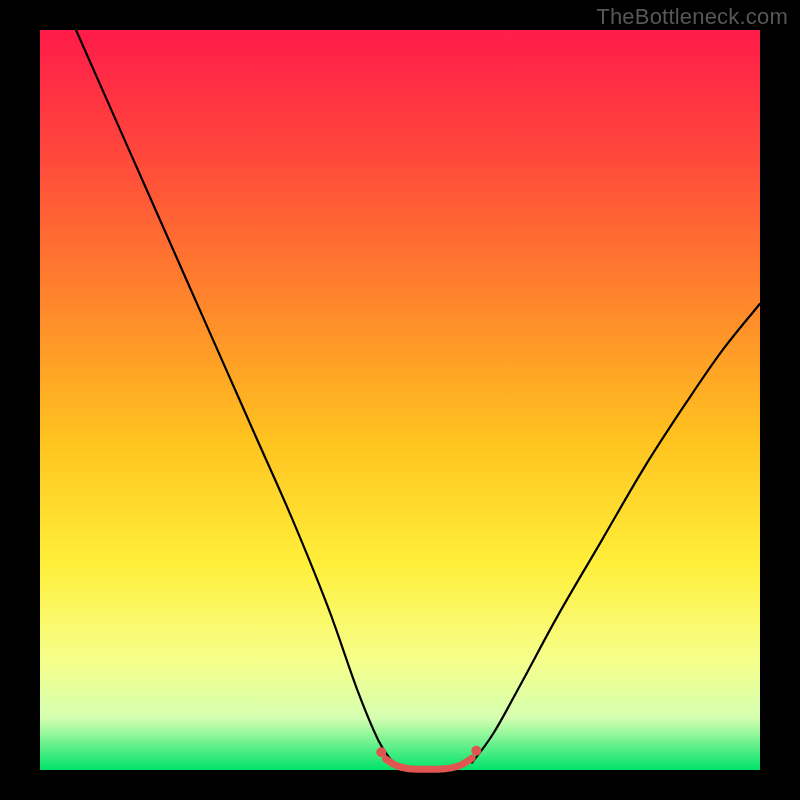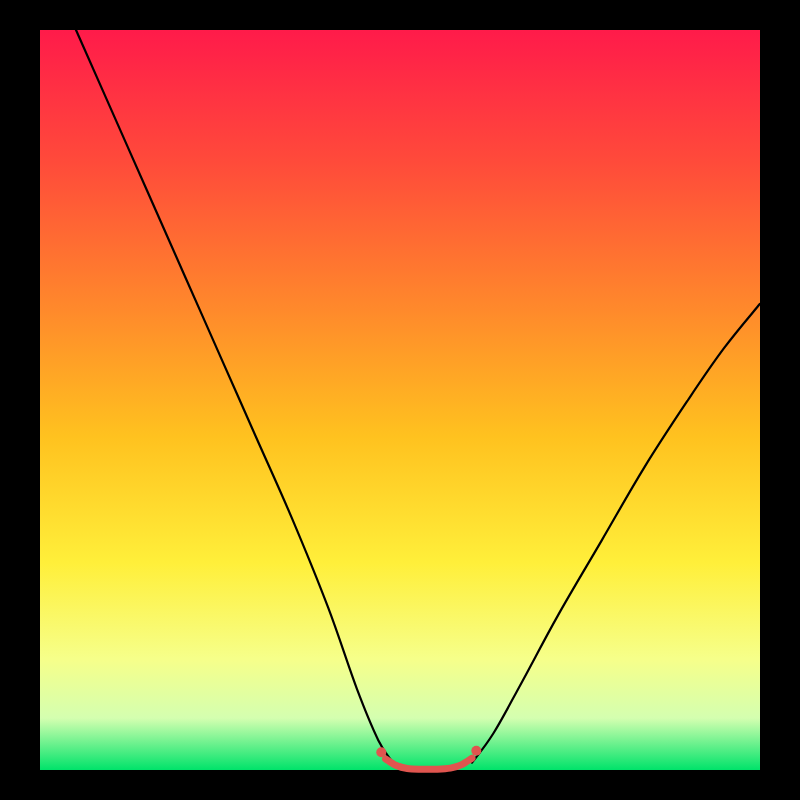--- a/index.html
+++ b/index.html
@@ -27,20 +27,21 @@
     letter-spacing: 0.2px;
   }
   svg {
     display: block;
   }
 </style>
 </head>
 <body>
 <div class="frame">
 
+<div class="watermark">TheBottleneck.com</div>
 
 <svg id="chart-svg" width="800" height="800" viewBox="0 0 800 800">
   <defs>
     <linearGradient id="bg-grad" x1="0" y1="0" x2="0" y2="1">
           <stop offset="0%" stop-color="#ff1b4a"></stop>
           <stop offset="18%" stop-color="#ff4b3a"></stop>
           <stop offset="38%" stop-color="#ff8a2b"></stop>
           <stop offset="55.00000000000001%" stop-color="#ffc21f"></stop>
           <stop offset="72%" stop-color="#ffef3a"></stop>
           <stop offset="85%" stop-color="#f6ff8a"></stop>

